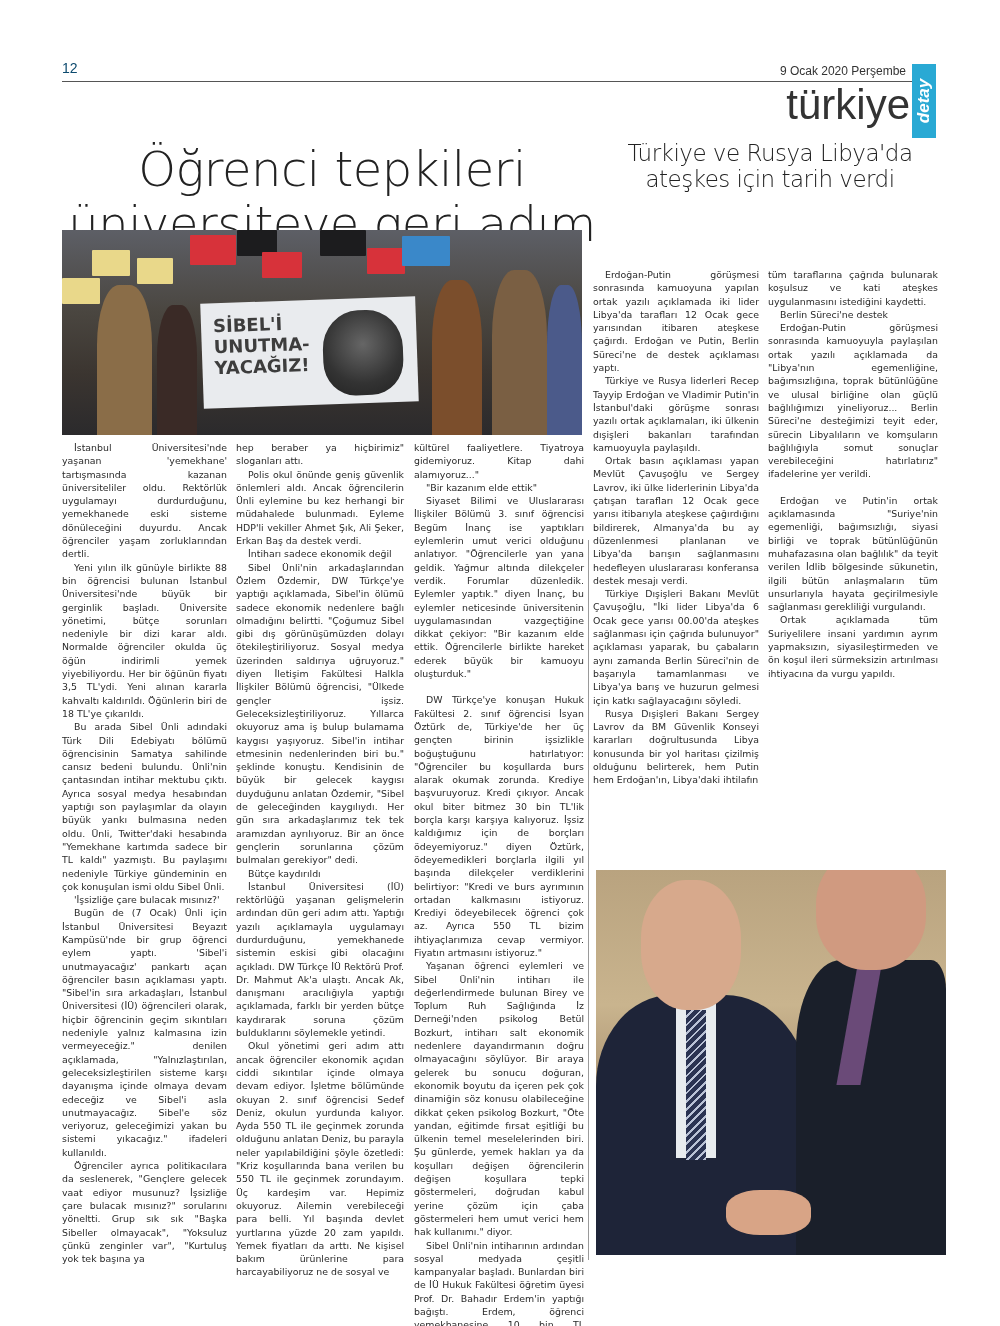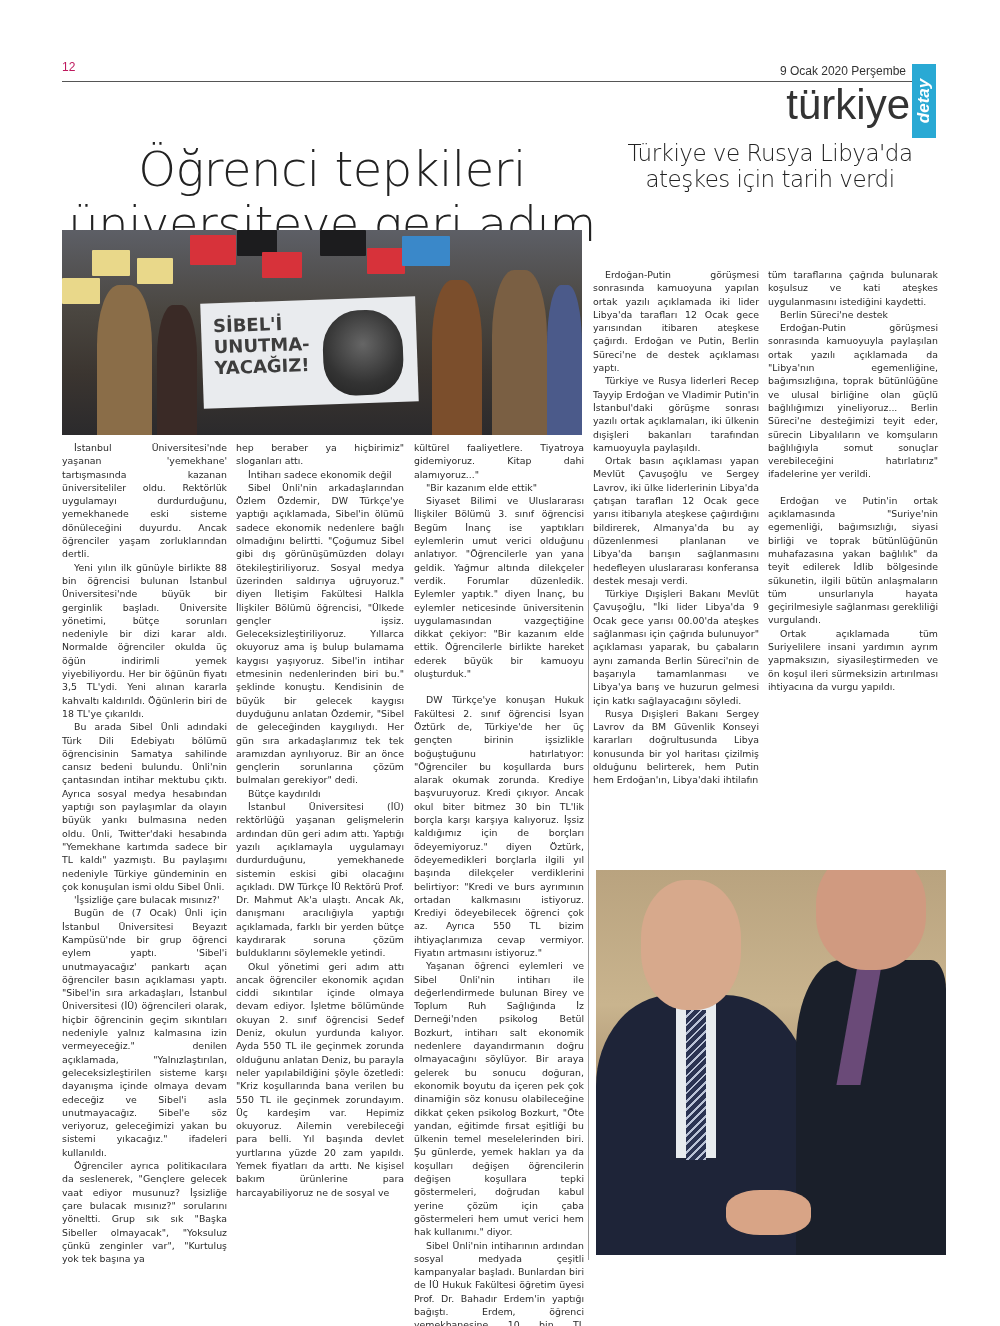--- a/index.html
+++ b/index.html
@@ -1,19 +1,19 @@
 <!DOCTYPE html>
 <html><head>
 <meta charset="utf-8">
 <style>
   * { box-sizing: border-box; margin: 0; padding: 0; }
   html, body { width: 1000px; height: 1326px; background: #ffffff; overflow: hidden; }
   body { position: relative; font-family: "DejaVu Sans", sans-serif; color: #222; }
 
-  .page-number { position: absolute; left: 62px; top: 60px; font-size: 12px; color: #be185d; font-family: "Liberation Sans", sans-serif; }
+  .page-number { position: absolute; left: 62px; top: 60px; font-size: 14px; color: #0c4a6e; font-family: "Liberation Sans", sans-serif; }
   .header-rule { position: absolute; left: 62px; top: 81px; width: 850px; height: 1px; background: #555; }
   .date { position: absolute; right: 94px; top: 64px; font-size: 12px; color: #333; font-family: "Liberation Sans", sans-serif; }
   .section-logo { position: absolute; right: 90px; top: 84px; font-size: 42px; color: #333; font-family: "Liberation Sans", sans-serif; letter-spacing: 0; line-height: 42px; font-weight: 300; }
   .brand-badge { position: absolute; left: 912px; top: 64px; width: 24px; height: 74px; background: #29a9d4; display: flex; align-items: center; justify-content: center; }
   .brand-badge span { transform: rotate(-90deg); color: #fff; font-weight: bold; font-style: italic; font-size: 17px; font-family: "Liberation Sans", sans-serif; white-space: nowrap; }
 
   .headline { position: absolute; font-family: "DejaVu Sans", sans-serif; font-weight: 300; color: #222; text-align: center; line-height: 1.15; letter-spacing: -0.5px; }
   .headline-left { left: 62px; top: 142px; width: 540px; font-size: 48px; }
   .headline-right { left: 600px; top: 140px; width: 340px; font-size: 23px; }
 
@@ -88,20 +88,21 @@
   <p>İstanbul Üniversitesi'nde yaşanan 'yemekhane' tartışmasında kazanan üniversiteliler oldu. Rektörlük uygulamayı durdurduğunu, yemekhanede eski sisteme dönüleceğini duyurdu. Ancak öğrenciler yaşam zorluklarından dertli.</p>
   <p>Yeni yılın ilk günüyle birlikte 88 bin öğrencisi bulunan İstanbul Üniversitesi'nde büyük bir gerginlik başladı. Üniversite yönetimi, bütçe sorunları nedeniyle bir dizi karar aldı. Normalde öğrenciler okulda üç öğün indirimli yemek yiyebiliyordu. Her bir öğünün fiyatı 3,5 TL'ydi. Yeni alınan kararla kahvaltı kaldırıldı. Öğünlerin biri de 18 TL'ye çıkarıldı.</p>
   <p>Bu arada Sibel Ünli adındaki Türk Dili Edebiyatı bölümü öğrencisinin Samatya sahilinde cansız bedeni bulundu. Ünli'nin çantasından intihar mektubu çıktı. Ayrıca sosyal medya hesabından yaptığı son paylaşımlar da olayın büyük yankı bulmasına neden oldu. Ünli, Twitter'daki hesabında "Yemekhane kartımda sadece bir TL kaldı" yazmıştı. Bu paylaşımı nedeniyle Türkiye gündeminin en çok konuşulan ismi oldu Sibel Ünli.</p>
   <p>'İşsizliğe çare bulacak mısınız?'</p>
   <p>Bugün de (7 Ocak) Ünli için İstanbul Üniversitesi Beyazıt Kampüsü'nde bir grup öğrenci eylem yaptı. 'Sibel'i unutmayacağız' pankartı açan öğrenciler basın açıklaması yaptı. "Sibel'in sıra arkadaşları, İstanbul Üniversitesi (İÜ) öğrencileri olarak, hiçbir öğrencinin geçim sıkıntıları nedeniyle yalnız kalmasına izin vermeyeceğiz." denilen açıklamada, "Yalnızlaştırılan, geleceksizleştirilen sisteme karşı dayanışma içinde olmaya devam edeceğiz ve Sibel'i asla unutmayacağız. Sibel'e söz veriyoruz, geleceğimizi yakan bu sistemi yıkacağız." ifadeleri kullanıldı.</p>
   <p>Öğrenciler ayrıca politikacılara da seslenerek, "Gençlere gelecek vaat ediyor musunuz? İşsizliğe çare bulacak mısınız?" sorularını yöneltti. Grup sık sık "Başka Sibeller olmayacak", "Yoksuluz çünkü zenginler var", "Kurtuluş yok tek başına ya</p>
 </div>
 
 <div class="column col-2">
   <p style="text-indent:0">hep beraber ya hiçbirimiz" sloganları attı.</p>
+  <p>Polis okul önünde geniş güvenlik önlemleri aldı. Ancak öğrencilerin Ünli eylemine bu kez herhangi bir müdahalede bulunmadı. Eyleme HDP'li vekiller Ahmet Şık, Ali Şeker, Erkan Baş da destek verdi.</p>
   <p>İntiharı sadece ekonomik değil</p>
   <p>Sibel Ünli'nin arkadaşlarından Özlem Özdemir, DW Türkçe'ye yaptığı açıklamada, Sibel'in ölümü sadece ekonomik nedenlere bağlı olmadığını belirtti. "Çoğumuz Sibel gibi dış görünüşümüzden dolayı ötekileştiriliyoruz. Sosyal medya üzerinden saldırıya uğruyoruz." diyen İletişim Fakültesi Halkla İlişkiler Bölümü öğrencisi, "Ülkede gençler işsiz. Geleceksizleştiriliyoruz. Yıllarca okuyoruz ama iş bulup bulamama kaygısı yaşıyoruz. Sibel'in intihar etmesinin nedenlerinden biri bu." şeklinde konuştu. Kendisinin de büyük bir gelecek kaygısı duyduğunu anlatan Özdemir, "Sibel de geleceğinden kaygılıydı. Her gün sıra arkadaşlarımız tek tek aramızdan ayrılıyoruz. Bir an önce gençlerin sorunlarına çözüm bulmaları gerekiyor" dedi.</p>
   <p>Bütçe kaydırıldı</p>
   <p>İstanbul Üniversitesi (İÜ) rektörlüğü yaşanan gelişmelerin ardından dün geri adım attı. Yaptığı yazılı açıklamayla uygulamayı durdurduğunu, yemekhanede sistemin eskisi gibi olacağını açıkladı. DW Türkçe İÜ Rektörü Prof. Dr. Mahmut Ak'a ulaştı. Ancak Ak, danışmanı aracılığıyla yaptığı açıklamada, farklı bir yerden bütçe kaydırarak soruna çözüm bulduklarını söylemekle yetindi.</p>
   <p>Okul yönetimi geri adım attı ancak öğrenciler ekonomik açıdan ciddi sıkıntılar içinde olmaya devam ediyor. İşletme bölümünde okuyan 2. sınıf öğrencisi Sedef Deniz, okulun yurdunda kalıyor. Ayda 550 TL ile geçinmek zorunda olduğunu anlatan Deniz, bu parayla neler yapılabildiğini şöyle özetledi: "Kriz koşullarında bana verilen bu 550 TL ile geçinmek zorundayım. Üç kardeşim var. Hepimiz okuyoruz. Ailemin verebileceği para belli. Yıl başında devlet yurtlarına yüzde 20 zam yapıldı. Yemek fiyatları da arttı. Ne kişisel bakım ürünlerine para harcayabiliyoruz ne de sosyal ve</p>
 </div>
 
 <div class="column col-3">
   <p style="text-indent:0">kültürel faaliyetlere. Tiyatroya gidemiyoruz. Kitap dahi alamıyoruz..."</p>
   <p>"Bir kazanım elde ettik"</p>
@@ -112,29 +113,29 @@
 </div>
 
 <div class="col-rule" style="left:588px;top:540px;height:720px;"></div>
 
 <h1 class="headline headline-right">Türkiye ve Rusya Libya'da ateşkes için tarih verdi</h1>
 
 <div class="column col-4">
   <p>Erdoğan-Putin görüşmesi sonrasında kamuoyuna yapılan ortak yazılı açıklamada iki lider Libya'da tarafları 12 Ocak gece yarısından itibaren ateşkese çağırdı. Erdoğan ve Putin, Berlin Süreci'ne de destek açıklaması yaptı.</p>
   <p>Türkiye ve Rusya liderleri Recep Tayyip Erdoğan ve Vladimir Putin'in İstanbul'daki görüşme sonrası yazılı ortak açıklamaları, iki ülkenin dışişleri bakanları tarafından kamuoyuyla paylaşıldı.</p>
   <p>Ortak basın açıklaması yapan Mevlüt Çavuşoğlu ve Sergey Lavrov, iki ülke liderlerinin Libya'da çatışan tarafları 12 Ocak gece yarısı itibarıyla ateşkese çağırdığını bildirerek, Almanya'da bu ay düzenlenmesi planlanan ve Libya'da barışın sağlanmasını hedefleyen uluslararası konferansa destek mesajı verdi.</p>
-  <p>Türkiye Dışişleri Bakanı Mevlüt Çavuşoğlu, "İki lider Libya'da 9 Ocak gece yarısı 00.00'da ateşkes sağlanması için çağrıda bulunuyor" açıklaması yaparak, bu çabaların aynı zamanda Berlin Süreci'nin de başarıyla tamamlanması ve Libya'ya barış ve huzurun gelmesi için katkı sağlayacağını söyledi.</p>
+  <p>Türkiye Dışişleri Bakanı Mevlüt Çavuşoğlu, "İki lider Libya'da 6 Ocak gece yarısı 00.00'da ateşkes sağlanması için çağrıda bulunuyor" açıklaması yaparak, bu çabaların aynı zamanda Berlin Süreci'nin de başarıyla tamamlanması ve Libya'ya barış ve huzurun gelmesi için katkı sağlayacağını söyledi.</p>
   <p>Rusya Dışişleri Bakanı Sergey Lavrov da BM Güvenlik Konseyi kararları doğrultusunda Libya konusunda bir yol haritası çizilmiş olduğunu belirterek, hem Putin hem Erdoğan'ın, Libya'daki ihtilafın</p>
 </div>
 
 <div class="column col-5">
   <p style="text-indent:0">tüm taraflarına çağrıda bulunarak koşulsuz ve kati ateşkes uygulanmasını istediğini kaydetti.</p>
   <p>Berlin Süreci'ne destek</p>
   <p>Erdoğan-Putin görüşmesi sonrasında kamuoyuyla paylaşılan ortak yazılı açıklamada da "Libya'nın egemenliğine, bağımsızlığına, toprak bütünlüğüne ve ulusal birliğine olan güçlü bağlılığımızı yineliyoruz... Berlin Süreci'ne desteğimizi teyit eder, sürecin Libyalıların ve komşuların bağlılığıyla somut sonuçlar verebileceğini hatırlatırız" ifadelerine yer verildi.</p>
-  <p class="gap">Erdoğan ve Putin'in ortak açıklamasında "Suriye'nin egemenliği, bağımsızlığı, siyasi birliği ve toprak bütünlüğünün muhafazasına yakan bağlılık" da teyit edilerek İdlib bölgesinde sükunetin, ilgili bütün anlaşmaların tüm unsurlarıyla hayata geçirilmesiyle sağlanması gerekliliği vurgulandı.</p>
+  <p class="gap">Erdoğan ve Putin'in ortak açıklamasında "Suriye'nin egemenliği, bağımsızlığı, siyasi birliği ve toprak bütünlüğünün muhafazasına olan bağlılık" da teyit verilen İdlib bölgesinde sükunetin, ilgili bütün anlaşmaların tüm unsurlarıyla hayata geçirilmesiyle sağlanması gerekliliği vurgulandı.</p>
   <p>Ortak açıklamada tüm Suriyelilere insani yardımın ayrım yapmaksızın, siyasileştirmeden ve ön koşul ileri sürmeksizin artırılması ihtiyacına da vurgu yapıldı.</p>
 </div>
 
 <div class="photo photo-leaders">
   <div class="suit-left"></div>
   <div class="shirt-left"></div>
   <div class="tie-left"></div>
   <div class="head-left"></div>
   <div class="suit-right"></div>
   <div class="tie-right"></div>

